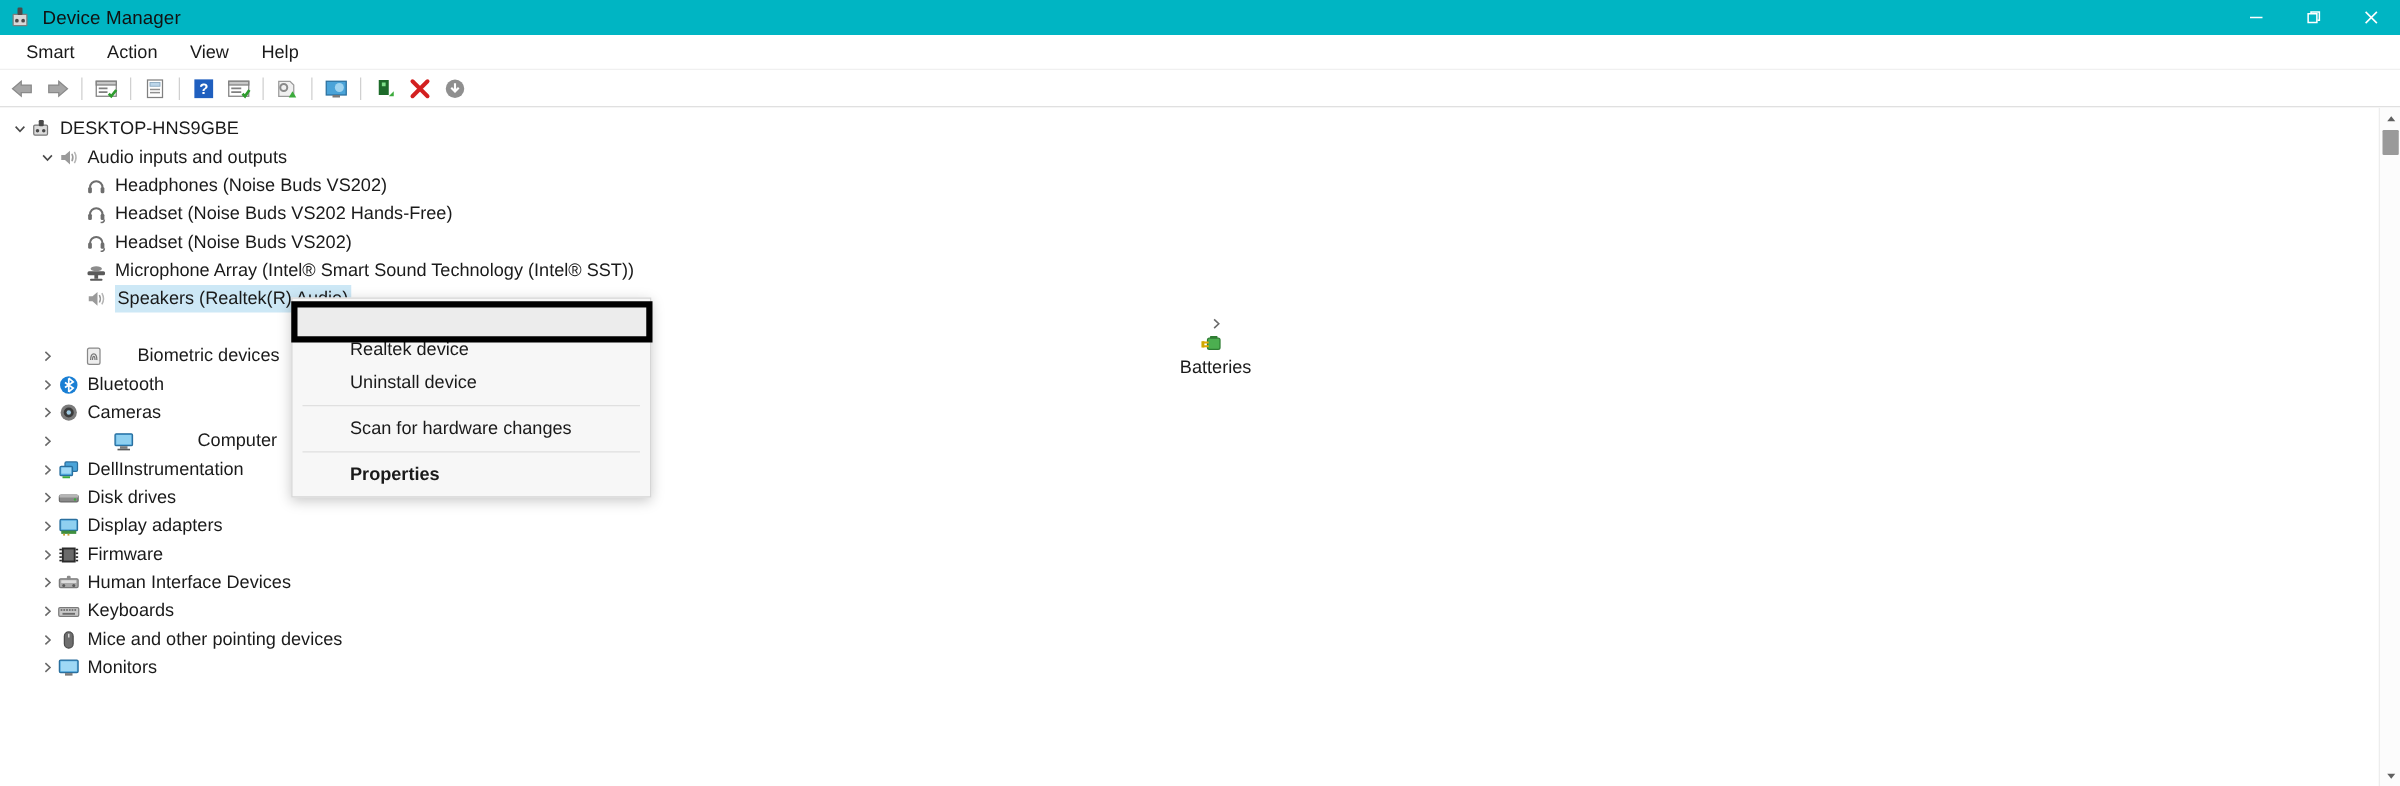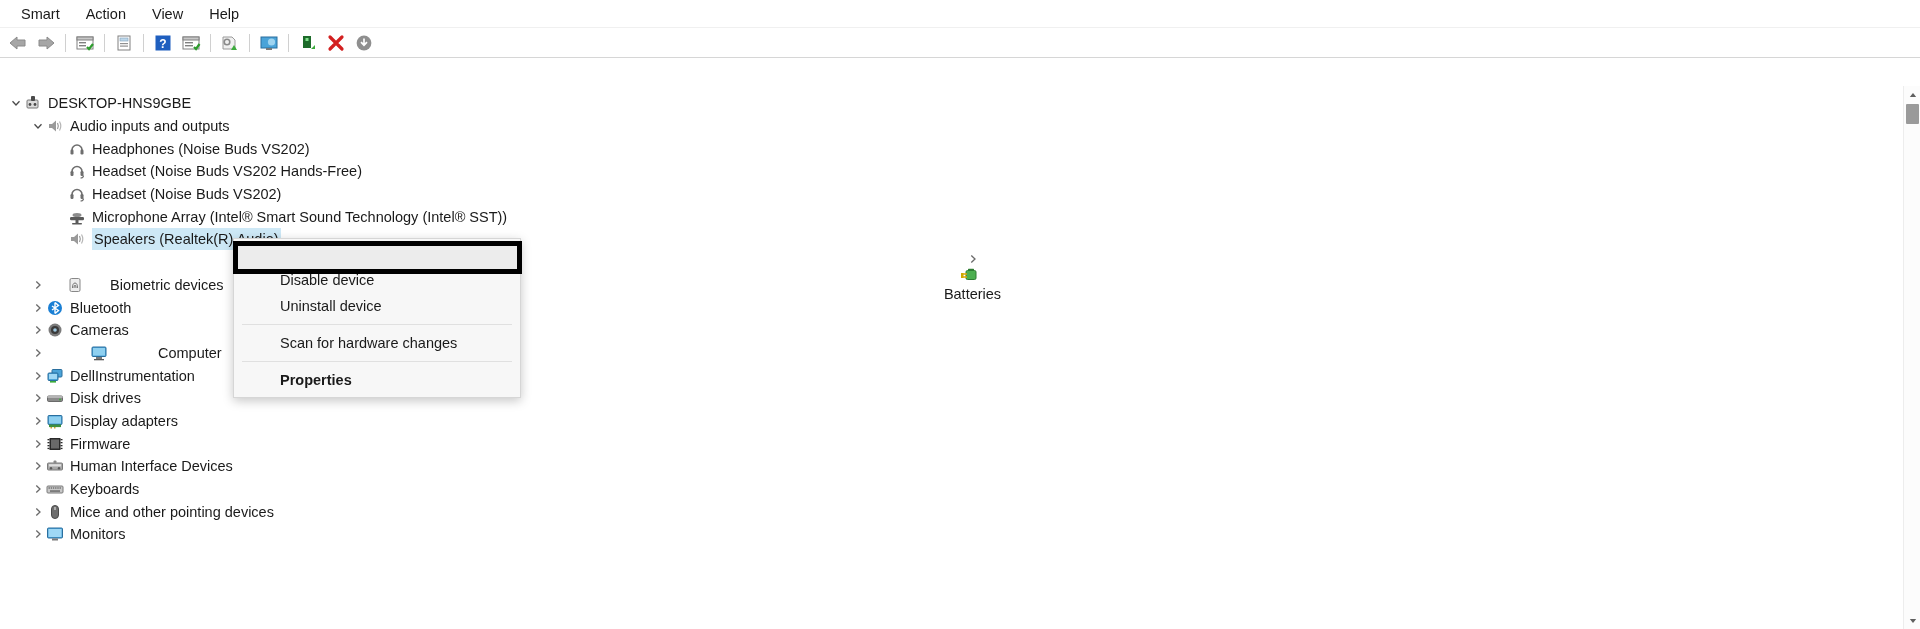--- a/index.html
+++ b/index.html
@@ -115,20 +115,48 @@
   .ctx-highlight-fill {
     position: absolute; left: 238px; top: 246px; width: 279px; height: 23px;
     background: #ececec;
   }
 </style>
 </head>
 <body>
 
 <div id="app">
 
+  <div class="titlebar">
+    <div class="title-icon">
+      <div class="ti-body"></div>
+        <div class="ti-plug"></div>
+      <div class="ti-d1"></div>
+        <div class="ti-d2"></div>
+    </div>
+    <div class="title-text">Device Manager</div>
+    <div class="winbtns">
+      <div class="winbtn">
+        <svg width="12" height="12" viewBox="0 0 12 12">
+            <line x1="1" y1="6" x2="11" y2="6" stroke="#fff" stroke-width="1.2"></line>
+          </svg>
+      </div>
+      <div class="winbtn">
+        <svg width="12" height="12" viewBox="0 0 12 12">
+          <rect x="1.5" y="3" width="7" height="7" fill="none" stroke="#fff" stroke-width="1.2"></rect>
+          <path d="M3.8 3 V1.5 H10.5 V8.2 H9" fill="none" stroke="#fff" stroke-width="1.2"></path>
+        </svg>
+      </div>
+      <div class="winbtn">
+        <svg width="12" height="12" viewBox="0 0 12 12">
+          <line x1="1.5" y1="1.5" x2="10.5" y2="10.5" stroke="#fff" stroke-width="1.3"></line>
+          <line x1="10.5" y1="1.5" x2="1.5" y2="10.5" stroke="#fff" stroke-width="1.3"></line>
+        </svg>
+      </div>
+    </div>
+  </div>
 
   <div class="menubar">
     <div class="menuitem">Smart</div>
     <div class="menuitem">Action</div>
     <div class="menuitem">View</div>
     <div class="menuitem">Help</div>
   </div>
 
   <div class="toolbar">
     <div class="tbtn">
@@ -551,21 +579,21 @@
           </svg>
       </div>
     </div>
   </div>
 
   <div class="ctxmenu" id="ctxmenu">
       <div class="ctxitem">
         <span>Update driver</span>
       </div>
       <div class="ctxitem">
-        <span>Disable device</span>
+        <span>Realtek device</span>
       </div>
       <div class="ctxitem">
         <span>Uninstall device</span>
       </div>
       <div class="ctxsep"></div>
       <div class="ctxitem">
         <span>Scan for hardware changes</span>
       </div>
       <div class="ctxsep"></div>
       <div class="ctxitem bold">

